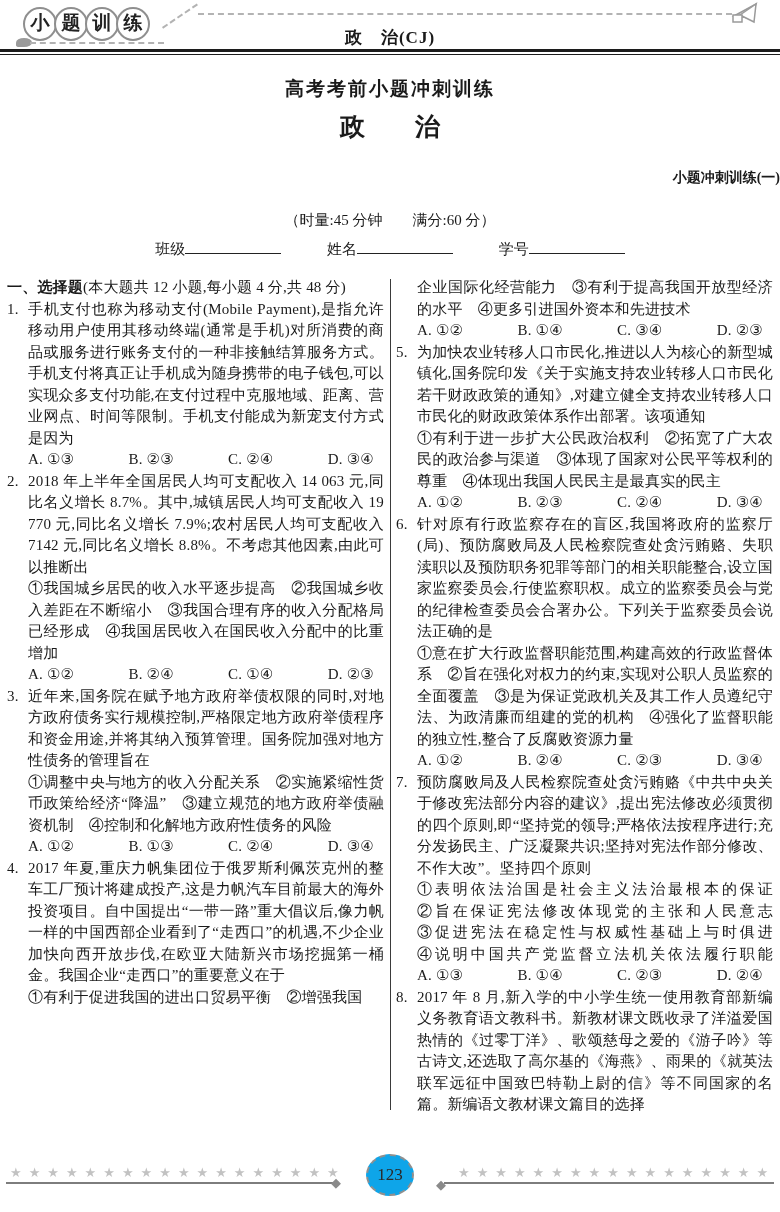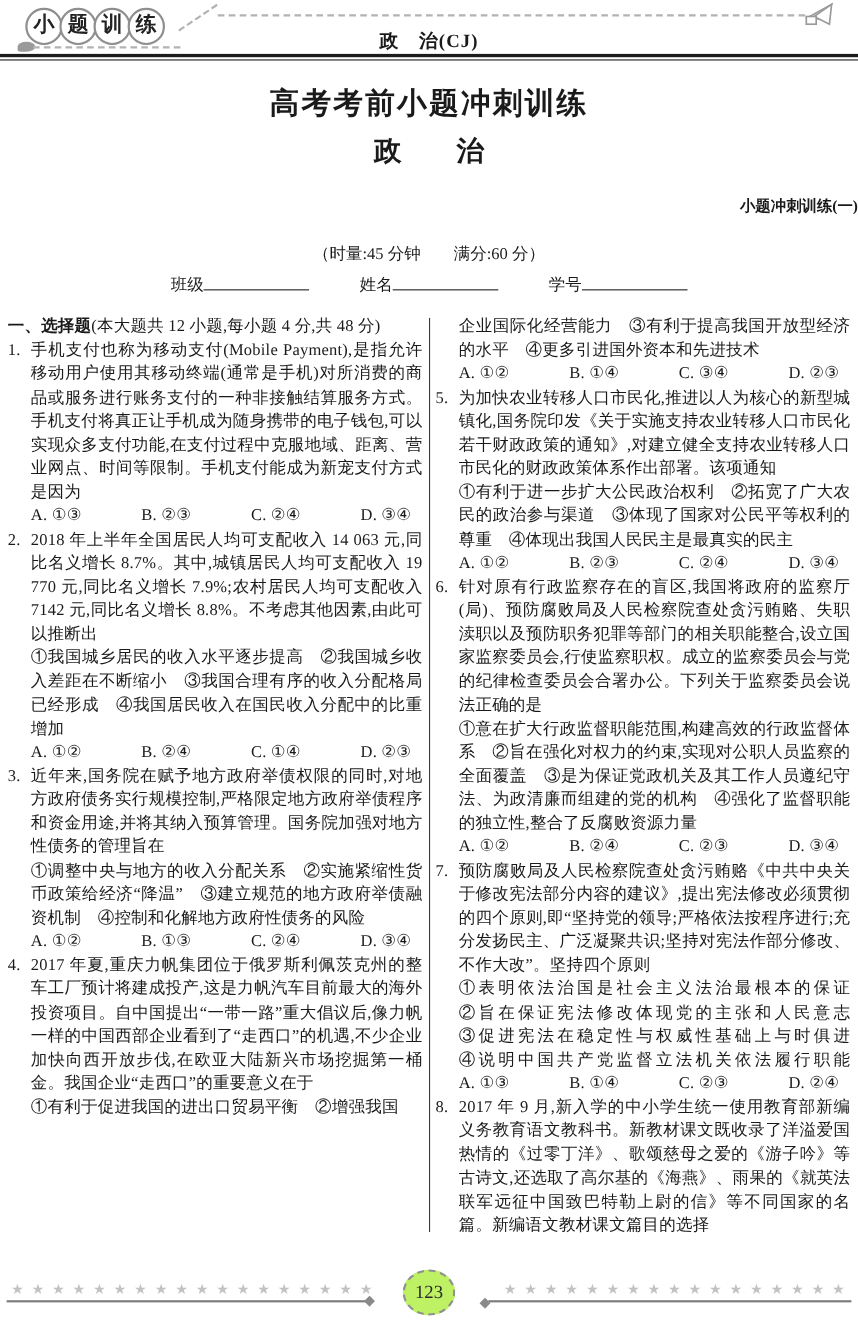--- a/index.html
+++ b/index.html
@@ -26,21 +26,21 @@
     border-top:2px dashed #b3b3b3; transform:rotate(-34deg); transform-origin:left top; }
   .dash-top { position:absolute; left:198px; right:48px; top:13px;
     border-top:2px dashed #b3b3b3; }
   .plane { position:absolute; right:18px; top:2px; }
   .subject-banner { position:absolute; left:0; right:0; top:26px;
     text-align:center; font-size:17px; font-weight:bold; letter-spacing:1px; }
   .double-rule { position:absolute; left:0; right:0; top:49px;
     height:2px; border-top:3px solid #1c1c1c; border-bottom:1px solid #1c1c1c; }
 
   
-  .main-title { text-align:center; font-size:27px; font-weight:bold;
+  .main-title { text-align:center; font-size:19px; font-weight:bold;
     letter-spacing:2px; margin:20px 0 0; }
   .subject-title { text-align:center; font-size:25px; font-weight:bold;
     margin:8px 4px 0; }
   .set-title { text-align:right; font-size:14px; font-weight:bold;
     margin:26px 0 0; }
   .meta-line { text-align:center; font-size:15px; margin:24px 0 0; }
   .blanks-line { text-align:center; font-size:15px; margin:10px 0 0; }
   .blank-group { display:inline-block; margin:0 21px; }
   .blank-underline { display:inline-block; width:96px; height:4px;
     border-bottom:1.5px solid #222; }
@@ -72,21 +72,21 @@
   .foot-right .stars { padding-left:14px; }
   .rule-line { position:relative; margin-top:2px; border-top:2px solid #7d7d7d; }
   .diamond { position:absolute; top:-8px; width:13px; height:13px;
     color:#8a8a8a; font-size:13px; line-height:13px;
     font-family:"DejaVu Sans",sans-serif; }
   .foot-left  .diamond { right:-6px; }
   .foot-right .diamond { left:-8px; top:-6px; }
   .page-circle { position:absolute; left:50%; transform:translateX(-50%);
     bottom:4px; width:44px; height:38px; border:2.5px dashed #8f8f8f;
     border-radius:50%; text-align:center; line-height:38px; font-size:17px;
-    color:#2a2a2a; background:#bef264; }
+    color:#2a2a2a; background:#0ea5e9; }
 </style>
 </head>
 <body>
 
 <div class="page">
 
   <div class="header-band">
     <div class="logo">
       <div class="logo-char">小</div>
       <div class="logo-char">题</div>
@@ -213,21 +213,21 @@
         <div class="opts">
           <span>A. ①③</span>
           <span>B. ①④</span>
           <span>C. ②③</span>
           <span>D. ②④</span>
         </div>
       </div>
 
       <div class="q">
         <span class="q-num">8.</span>
-        <span>2017 年 9 月,新入学的中小学生统一使用教育部新编义务教育语文教科书。新教材课文既收录了洋溢爱国热情的《过零丁洋》、歌颂慈母之爱的《游子吟》等古诗文,还选取了高尔基的《海燕》、雨果的《就英法联军远征中国致巴特勒上尉的信》等不同国家的名篇。新编语文教材课文篇目的选择</span>
+        <span>2017 年 8 月,新入学的中小学生统一使用教育部新编义务教育语文教科书。新教材课文既收录了洋溢爱国热情的《过零丁洋》、歌颂慈母之爱的《游子吟》等古诗文,还选取了高尔基的《海燕》、雨果的《就英法联军远征中国致巴特勒上尉的信》等不同国家的名篇。新编语文教材课文篇目的选择</span>
       </div>
     </div>
   </div>
 
   <div class="footer">
     <div class="foot-left">
       <div class="stars">★★★★★★★★★★★★★★★★★★</div>
       <div class="rule-line">
         <span class="diamond">◆</span>
       </div>

